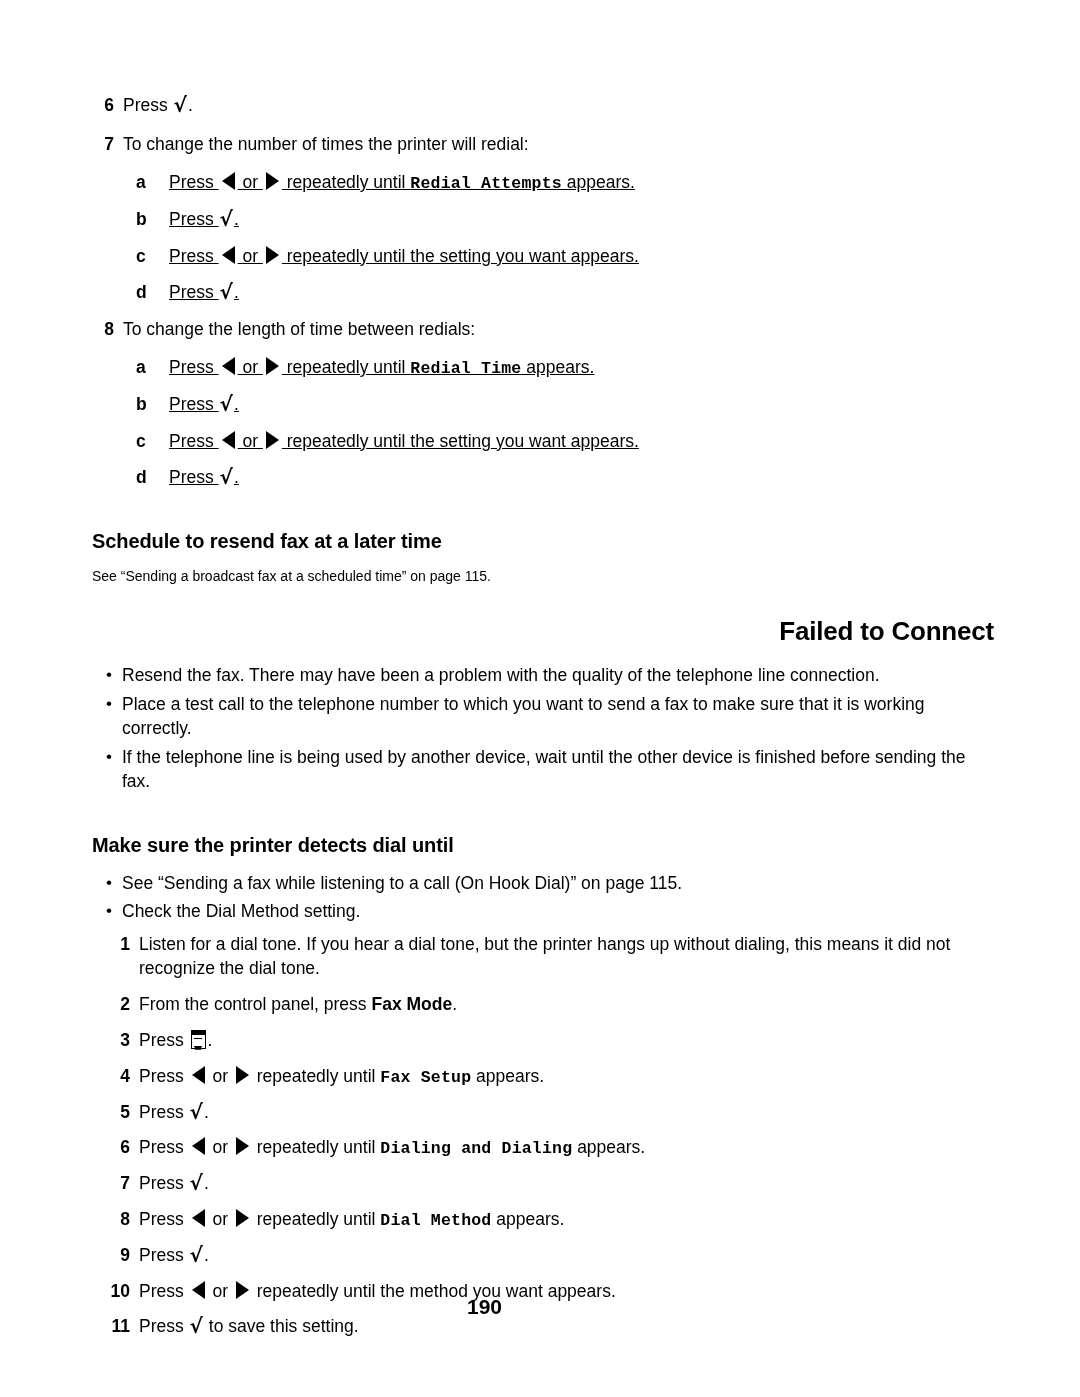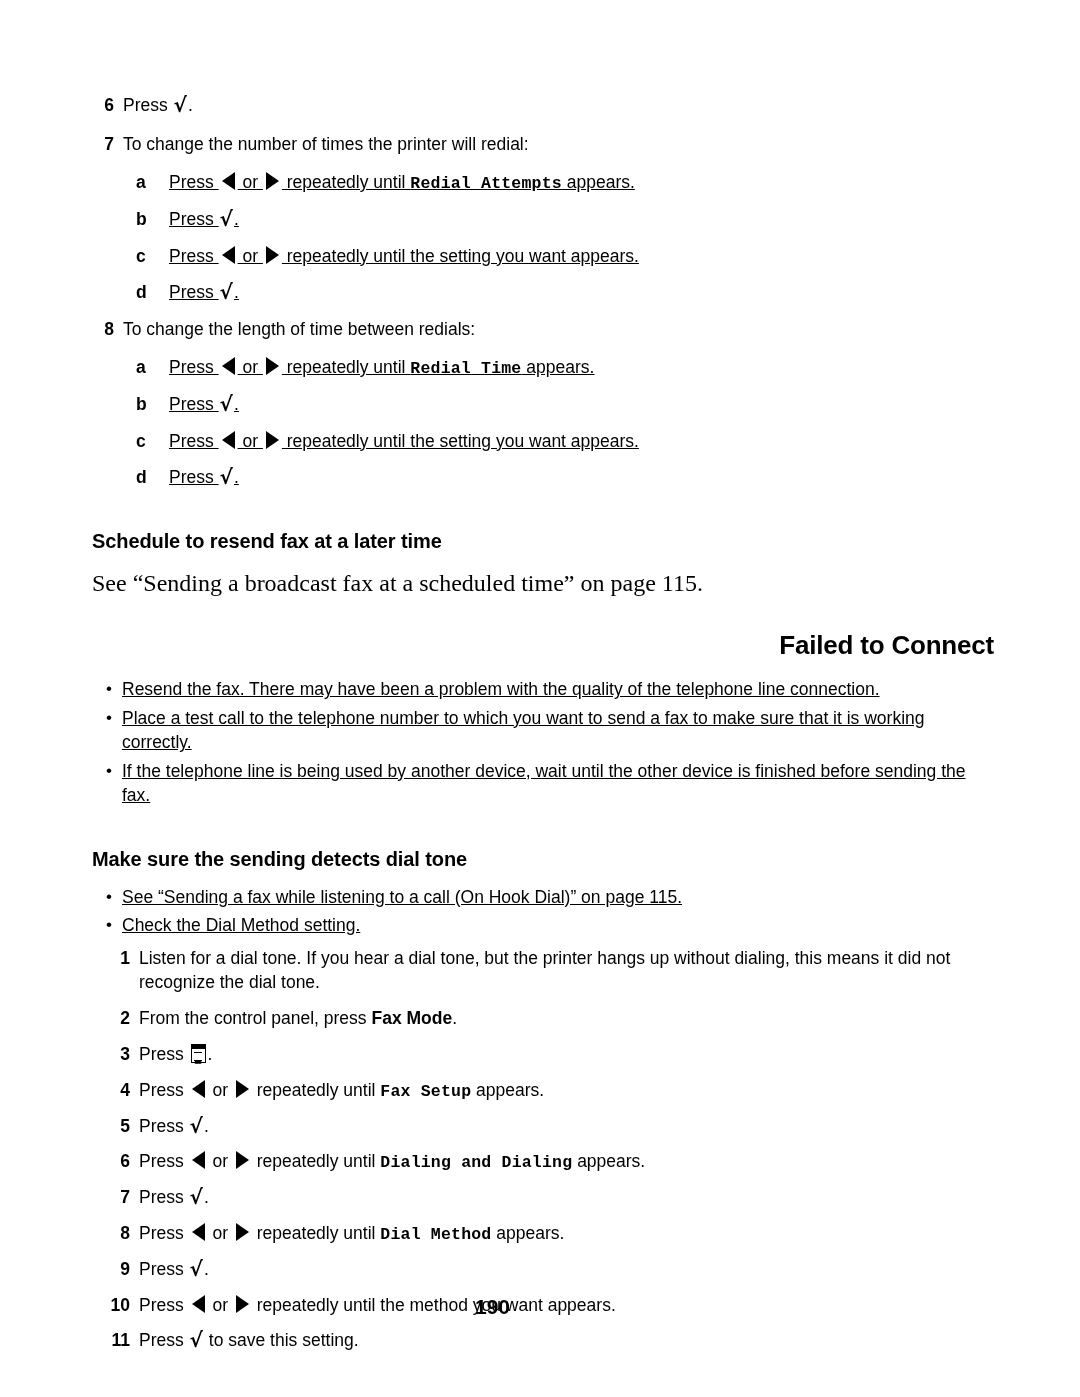--- a/index.html
+++ b/index.html
@@ -89,45 +89,43 @@
     letter-spacing: -0.1px;
   }
   h2.main-head {
     font-size: 26px;
     font-weight: bold;
     margin: 30px 0 16px 0;
     letter-spacing: -0.2px;
     text-align: right;
   }
   p.para {
-    font-size: 24px;
+    font-size: 14px;
     line-height: 1.40;
     margin: 8px 0 6px 0;
-    font-family: Liberation Serif, serif;
   }
 
   
   .blist { margin: 4px 0 0 0; padding: 0; }
   .bitem {
     display: flex;
     align-items: flex-start;
     margin-bottom: 4px;
   }
   .bitem > .bullet {
     flex: 0 0 auto;
     width: 16px;
     font-size: 17px;
     line-height: 1.40;
     text-align: left;
   }
   .bitem > .btext {
     flex: 1 1 auto;
     font-size: 17.5px;
     line-height: 1.40;
-    text-decoration: underline;
   }
   .blist-indent { padding-left: 14px; }
 
   
   .nlist { margin: 8px 0 4px 0; padding: 0; }
   .nitem {
     display: flex;
     align-items: baseline;
     margin-bottom: 11px;
   }
@@ -201,21 +199,21 @@
     width: 8px;
     height: 7px;
     border-top: 1.5px solid #000;
     border-bottom: 1.5px solid #000;
     box-shadow: 0 3.5px 0 -0.75px #000;
   }
 
   
   .page-number {
     position: absolute;
-    left: 8px;
+    left: 0;
     top: 1295px;
     width: 969px;
     text-align: center;
     font-size: 21px;
     font-weight: bold;
   }
 </style>
 </head>
 <body>
 
@@ -294,21 +292,21 @@
       <div class="bitem">
         <span class="bullet">•</span>
         <span class="btext">Place a test call to the telephone number to which you want to send a fax to make sure that it is working correctly.</span>
       </div>
       <div class="bitem">
         <span class="bullet">•</span>
         <span class="btext">If the telephone line is being used by another device, wait until the other device is finished before sending the fax.</span>
       </div>
     </div>
 
-    <h3 class="sub-head">Make sure the sending detects dial tone</h3>
+    <h3 class="sub-head">Make sure the printer detects dial until</h3>
     <div class="blist blist-indent">
       <div class="bitem">
         <span class="bullet">•</span>
         <span class="btext">See “Sending a fax while listening to a call (On Hook Dial)” on page 115.</span>
       </div>
       <div class="bitem">
         <span class="bullet">•</span>
         <span class="btext">Check the Dial Method setting.</span>
       </div>
     </div>

